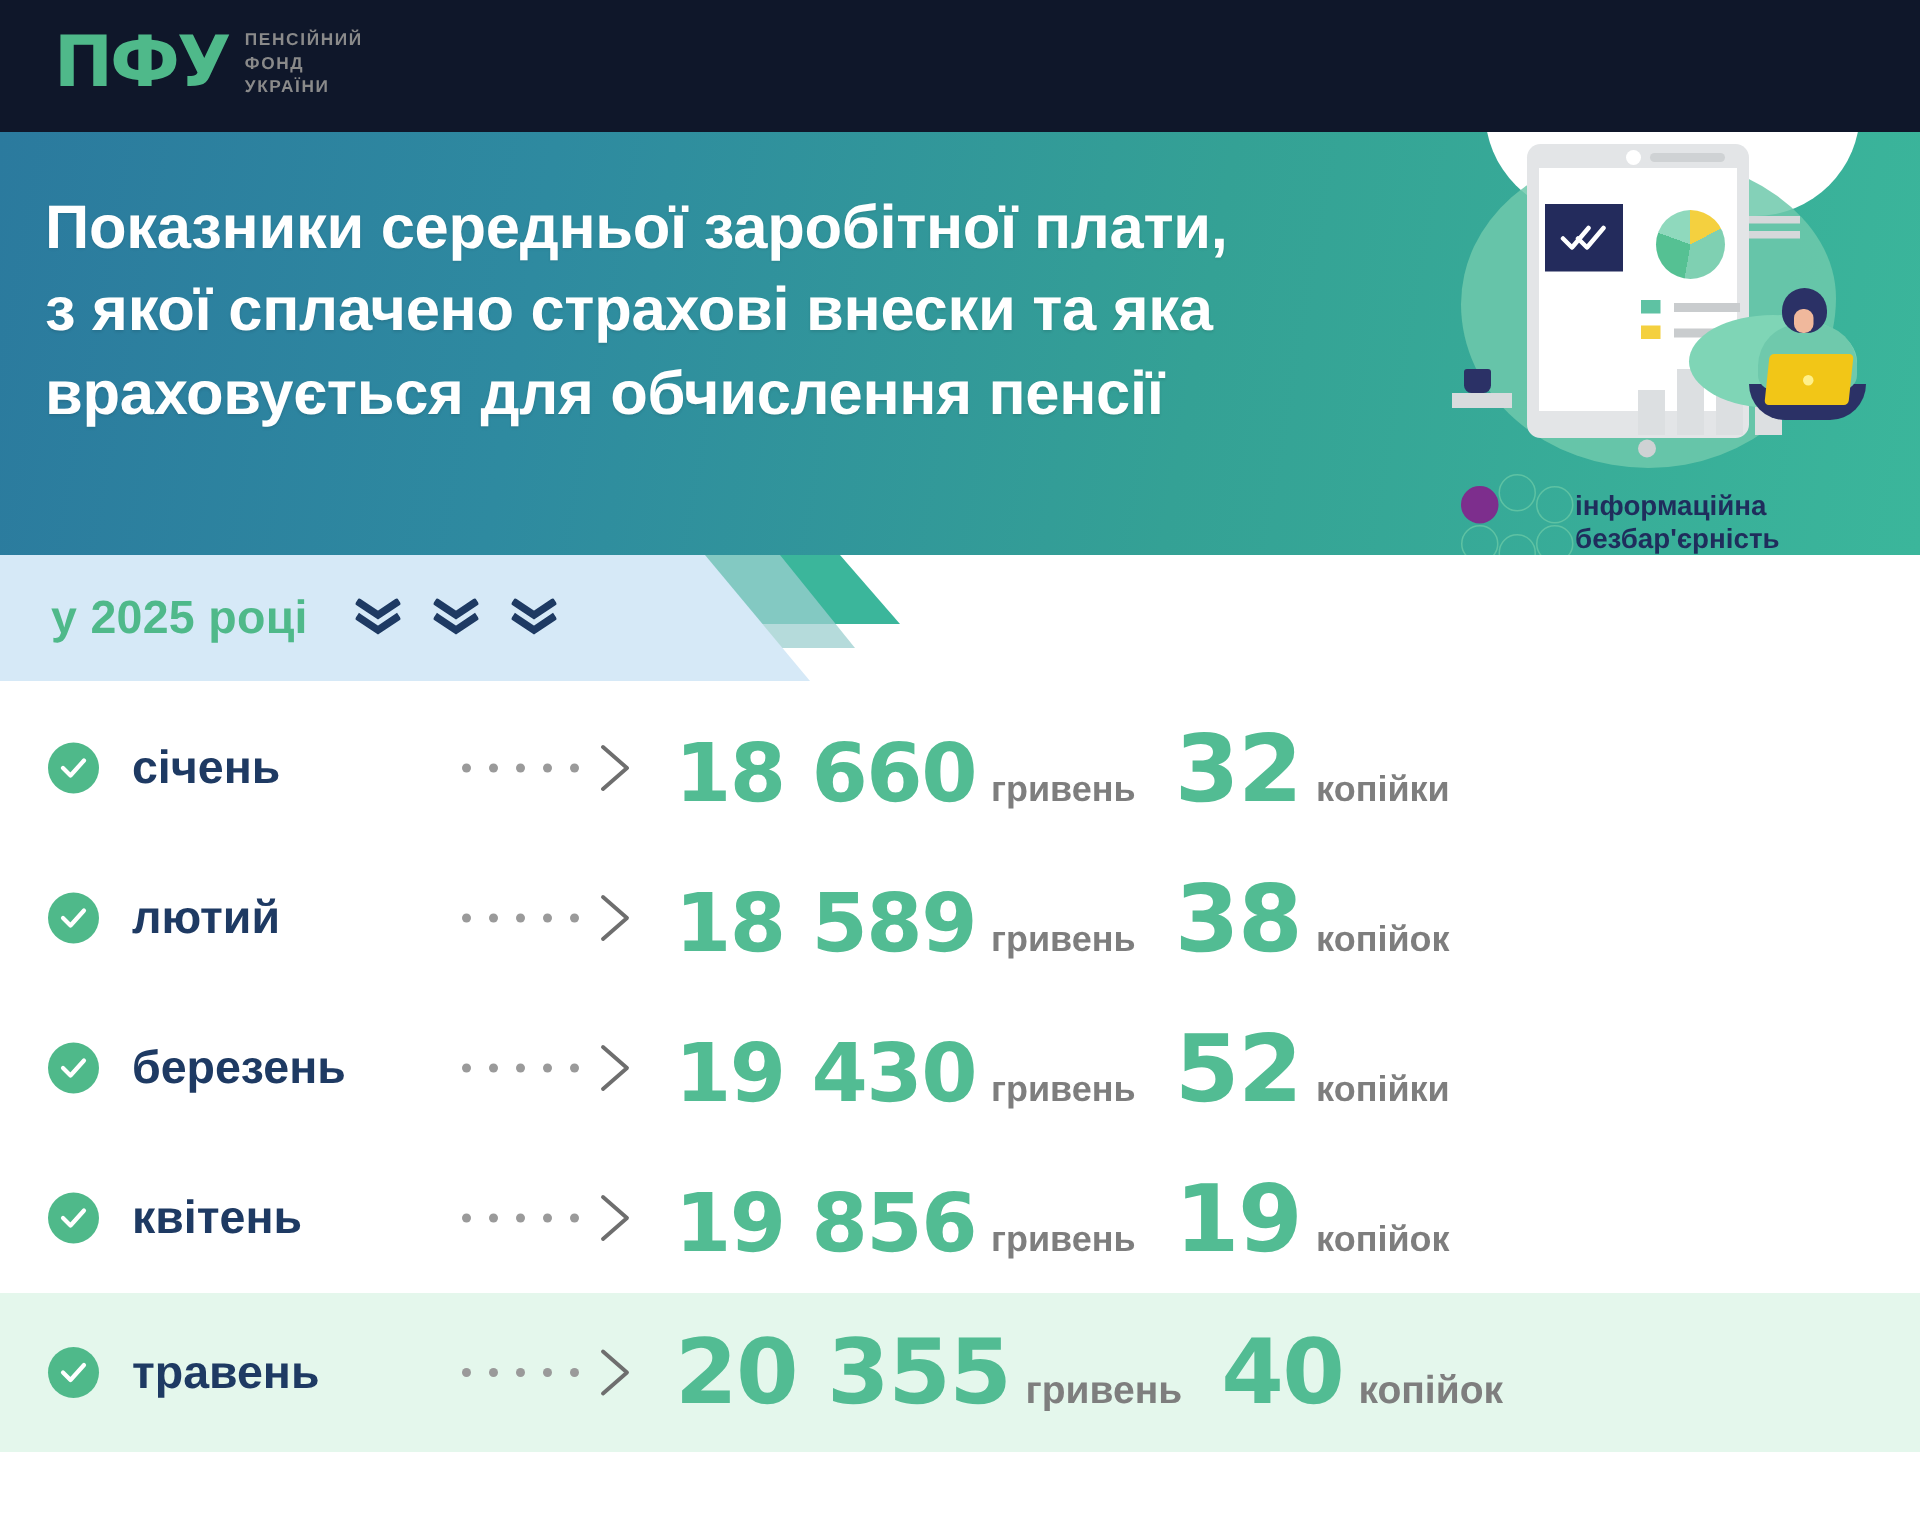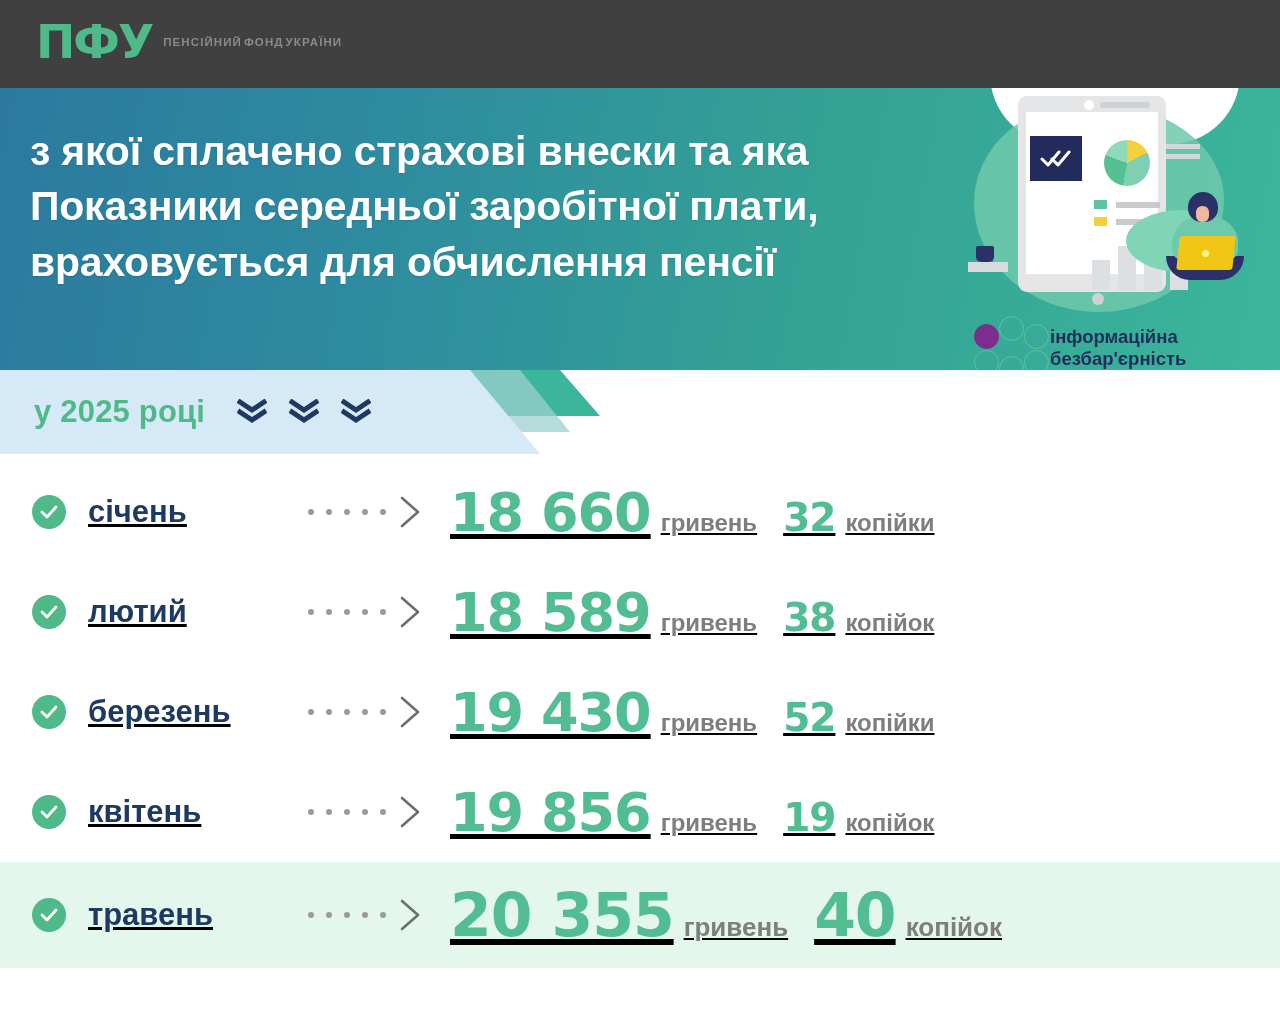--- a/index.html
+++ b/index.html
@@ -6,24 +6,24 @@
   body{
     width:1280px;height:1024px;
     background:#ffffff;
     font-family:"Liberation Sans", sans-serif;
     overflow:hidden;
     position:relative;
   }
   .page{position:relative;width:1280px;height:1024px;}
 
   
-  .logobar{position:absolute;left:0;top:0;width:1280px;height:88px;background:#404040;}
+  .logobar{position:absolute;left:0;top:0;width:1280px;height:88px;background:#0f172a;}
   .logo{position:absolute;left:36px;top:18px;display:flex;align-items:center;gap:11px;}
   .logo-mark{font-size:47px;font-weight:bold;color:#4FB98A;letter-spacing:-2px;line-height:1;font-family:"DejaVu Sans",sans-serif;}
-  .logo-words{display:flex;flex-direction:row;gap:2px;padding-top:3px;}
+  .logo-words{display:flex;flex-direction:column;gap:2px;padding-top:3px;}
   .logo-words span{font-size:11.5px;font-weight:bold;color:#8A8A8A;letter-spacing:1.1px;line-height:1.18;}
 
   
   .header{
     position:absolute;left:0;top:88px;width:1280px;height:282px;
     background:linear-gradient(100deg,#2B7A9E 0%,#2E8AA0 28%,#34A195 62%,#3BB69B 100%);
     overflow:hidden;
   }
   .header-title{
     position:absolute;left:30px;top:36px;width:940px;
@@ -77,31 +77,31 @@
            clip-path:polygon(0 0,560px 0,600px 46px,0 46px);}
   .yb-mid{position:absolute;left:0;top:0;width:600px;height:62px;background:#9CCFCF;
           clip-path:polygon(0 0,520px 0,570px 62px,0 62px);opacity:.75;}
   .yb-light{position:absolute;left:0;top:0;width:560px;height:84px;background:#D6E9F7;
             clip-path:polygon(0 0,470px 0,540px 84px,0 84px);}
   .yb-content{position:absolute;left:34px;top:0;height:84px;display:flex;align-items:center;gap:32px;}
   .yb-label{font-size:31px;font-weight:bold;color:#4FB98A;letter-spacing:.2px;}
   .chevs{display:flex;gap:22px;align-items:center;}
 
   
-  .rows{position:absolute;left:0;top:462px;width:1280px;text-decoration:underline;}
+  .rows{position:absolute;left:0;top:462px;width:1280px;}
   .row{position:relative;height:100px;display:flex;align-items:center;}
   .row.hl{background:#E4F7EC;height:106px;}
   .check{margin-left:32px;width:34px;height:34px;border-radius:50%;background:#4FB98A;display:flex;align-items:center;justify-content:center;flex:none;}
   .month{margin-left:22px;font-size:31px;font-weight:bold;color:#1E3A63;width:220px;flex:none;}
   .arrow{width:128px;flex:none;display:flex;align-items:center;gap:12px;}
   .arrow .dot{width:6px;height:6px;border-radius:50%;background:#9A9A9A;flex:none;}
   .vals{display:flex;align-items:baseline;margin-left:14px;}
   .uah{font-size:54px;font-weight:bold;color:#52BC93;letter-spacing:-1px;font-family:"DejaVu Sans",sans-serif;white-space:nowrap;}
   .uah-lbl{font-size:24px;font-weight:bold;color:#7E7E7E;margin-left:10px;}
-  .kop{font-size:39px;font-weight:bold;color:#52BC93;letter-spacing:-1px;margin-left:26px;font-family:"DejaVu Sans",sans-serif;}
+  .kop{font-size:62px;font-weight:bold;color:#52BC93;letter-spacing:-1px;margin-left:26px;font-family:"DejaVu Sans",sans-serif;}
   .kop-lbl{font-size:24px;font-weight:bold;color:#7E7E7E;margin-left:10px;}
   .row.hl .uah,.row.hl .kop{font-size:60px;}
   .row.hl .uah-lbl,.row.hl .kop-lbl{font-size:26px;}
   .row.hl .kop{}
 </style>
 </head>
 <body>
 
 <div class="page">
 
@@ -111,22 +111,22 @@
       <div class="logo-words">
         <span>ПЕНСІЙНИЙ</span>
         <span>ФОНД</span>
         <span>УКРАЇНИ</span>
       </div>
     </div>
   </div>
 
   <div class="header">
     <div class="header-title">
+      <div>Показники середньої заробітної плати,</div>
       <div>з якої сплачено страхові внески та яка</div>
-      <div>Показники середньої заробітної плати,</div>
       <div>враховується для обчислення пенсії</div>
     </div>
 
     <div class="illo">
       <div class="illo-bg-white"></div>
       <div class="illo-blob"></div>
 
       <div class="tablet">
         <div class="tablet-cam"></div>
         <div class="tablet-bar"></div>

